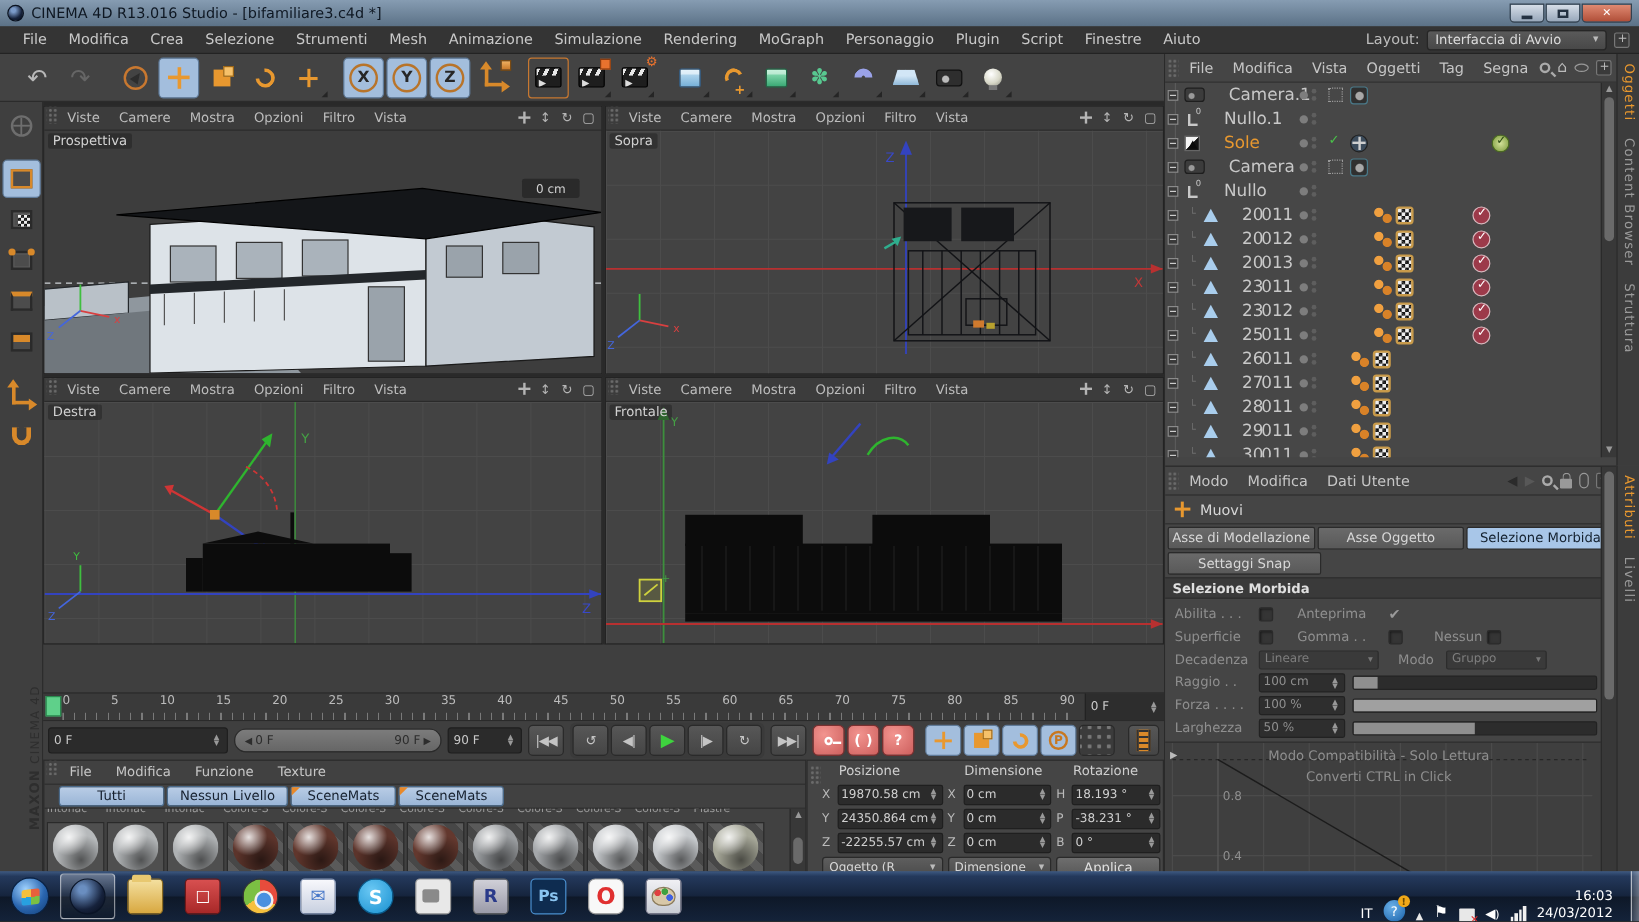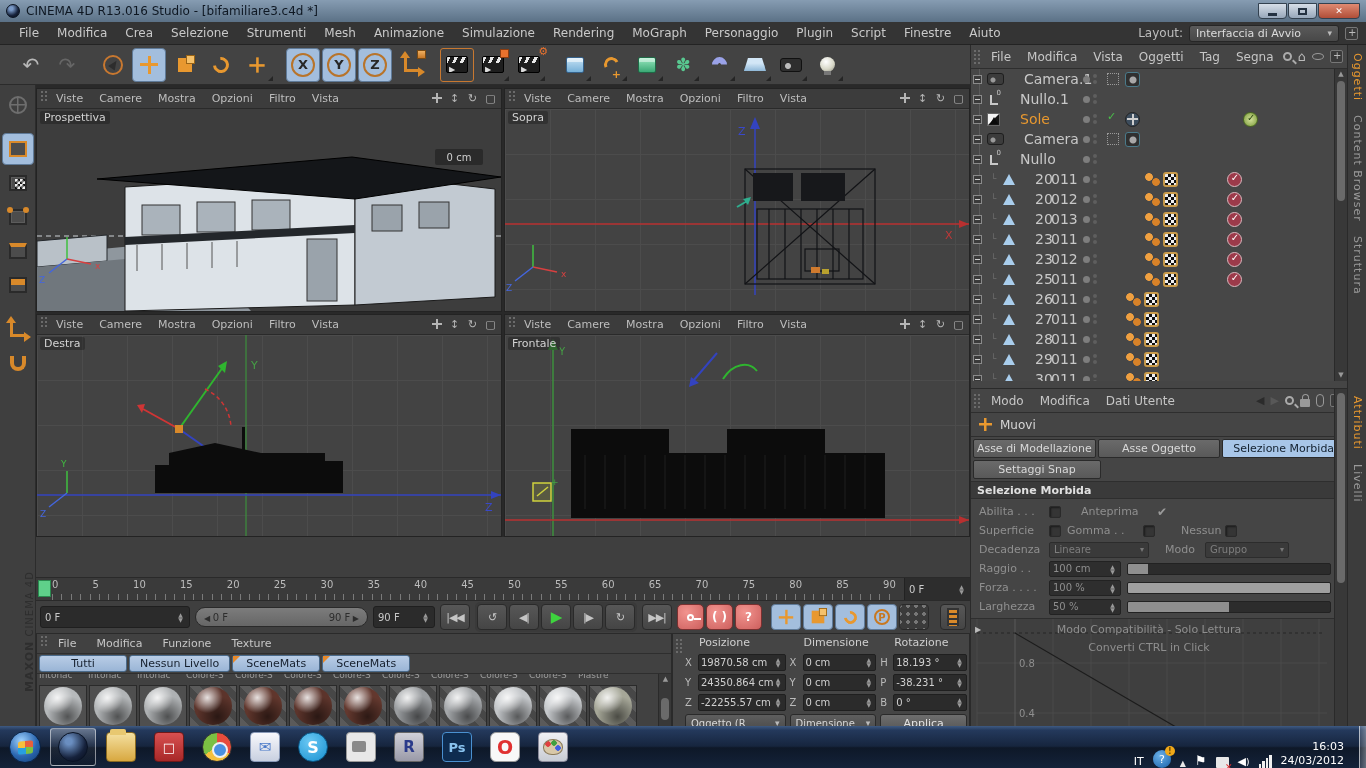--- a/index.html
+++ b/index.html
@@ -118,21 +118,21 @@
 .bbtn .ic-scale{transform:scale(.9)}
 .bbtn .ic-rot{width:13px;height:13px}
 .pcircle{width:16px;height:16px;border:2px solid #c87820;border-radius:50%;color:#c87820;font-size:10px;font-weight:bold;display:flex;align-items:center;justify-content:center}
 .dotsbtn{width:30px;height:26px;background:#3b3b3b;border:1px solid #2a2a2a;border-radius:4px;background-image:radial-gradient(#777 1.6px,transparent 2px);background-size:8px 8px;background-position:4px 5px}
 .filmbtn{width:26px;height:26px;background:linear-gradient(#575757,#454545);border:1px solid #2a2a2a;border-radius:4px;display:flex;align-items:center;justify-content:center;position:relative}
 .filmico{width:12px;height:18px;background:#d8892a;border-left:2px solid #333;border-right:2px solid #333;background-image:repeating-linear-gradient(#333 0 2px,transparent 2px 5px)}
 
 #materials{position:absolute;left:36px;top:633px;width:636px;height:106px;background:#414141;border:1px solid #2a2a2a}
 #matmenu{height:20px;display:flex;align-items:center;gap:0;border-bottom:1px solid #2e2e2e}
 #matmenu .mitem{padding:0 10px;font-size:11px;color:#c6c6c6}
-#mattabs{height:20px;display:flex;gap:2px;padding:1px 2px;border-bottom:1px solid #2e2e2e}
+#mattabs{height:20px;display:flex;gap:2px;padding:1px 12px;border-bottom:1px solid #2e2e2e}
 .mtab{min-width:88px;padding:0 10px;background:linear-gradient(#b9cde6,#9ab5d6);border:1px solid #4a6a8a;border-radius:3px;color:#16202e;font-size:11px;display:flex;align-items:center;justify-content:center;position:relative}
 .mtab.corner::before{content:"";position:absolute;left:0;top:0;border-top:7px solid #e8892a;border-right:7px solid transparent}
 #mattops{height:10px;overflow:hidden;display:flex;padding-left:2px}
 .mtop{width:49px;font-size:9px;color:#9d9d9d;line-height:13px;transform:translateY(-5px);overflow:hidden;white-space:nowrap}
 #mattiles{display:flex;padding:1px 0 0 2px;gap:1px}
 .mtile{width:49px}
 .mthumb{width:48px;height:42px;display:flex;align-items:center;justify-content:center;border:1px solid #2a2a2a}
 .mthumb.plain{background:#4f4f4f}
 .mthumb.striped{background:repeating-linear-gradient(45deg,#5a5a5a 0 7px,#474747 7px 14px)}
 .msph{width:38px;height:38px;border-radius:50%;background-image:radial-gradient(circle at 35% 28%,rgba(255,255,255,.85),rgba(255,255,255,0) 42%),radial-gradient(circle at 62% 78%,rgba(0,0,0,.55),rgba(0,0,0,0) 55%)}
@@ -1349,21 +1349,21 @@
       <div class="afields">
         <div class="frow">
           <span class="flab">Abilita . . .</span>
           <span class="cb"></span>
           <span class="flab w2" style="margin-left:14px">Anteprima</span>
           <span class="ckmark">✔</span>
         </div>
         <div class="frow">
           <span class="flab">Superficie</span>
           <span class="cb"></span>
-          <span class="flab w2" style="">Gomma . .</span>
+          <span class="flab w2" style="margin-left:14px">Gomma . .</span>
           <span class="cb"></span>
           <span class="flab" style="margin-left:20px;width:38px">Nessun</span>
           <span class="cb"></span>
         </div>
         <div class="frow">
           <span class="flab">Decadenza</span>
           <span class="dd">
               <span>Lineare</span>
             </span>
           <span style="margin-left:10px;width:34px">Modo</span>

